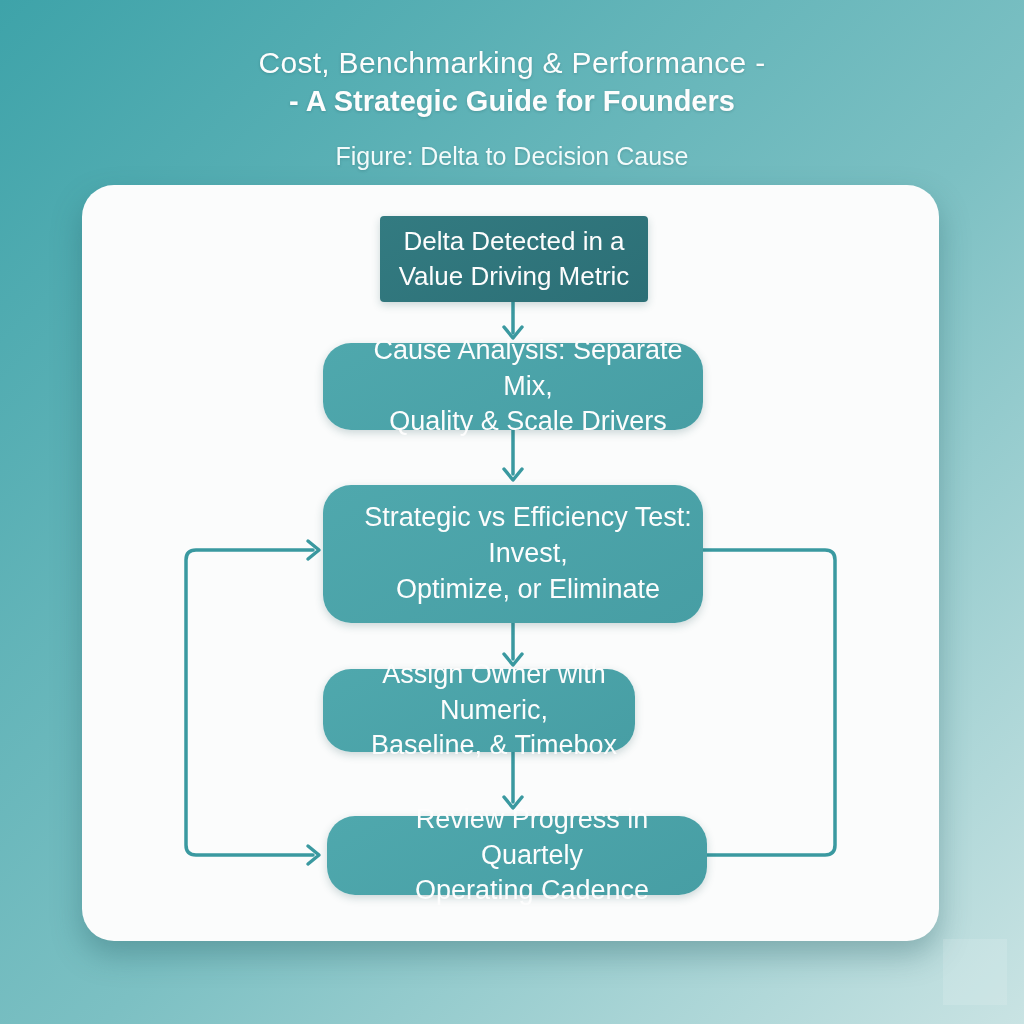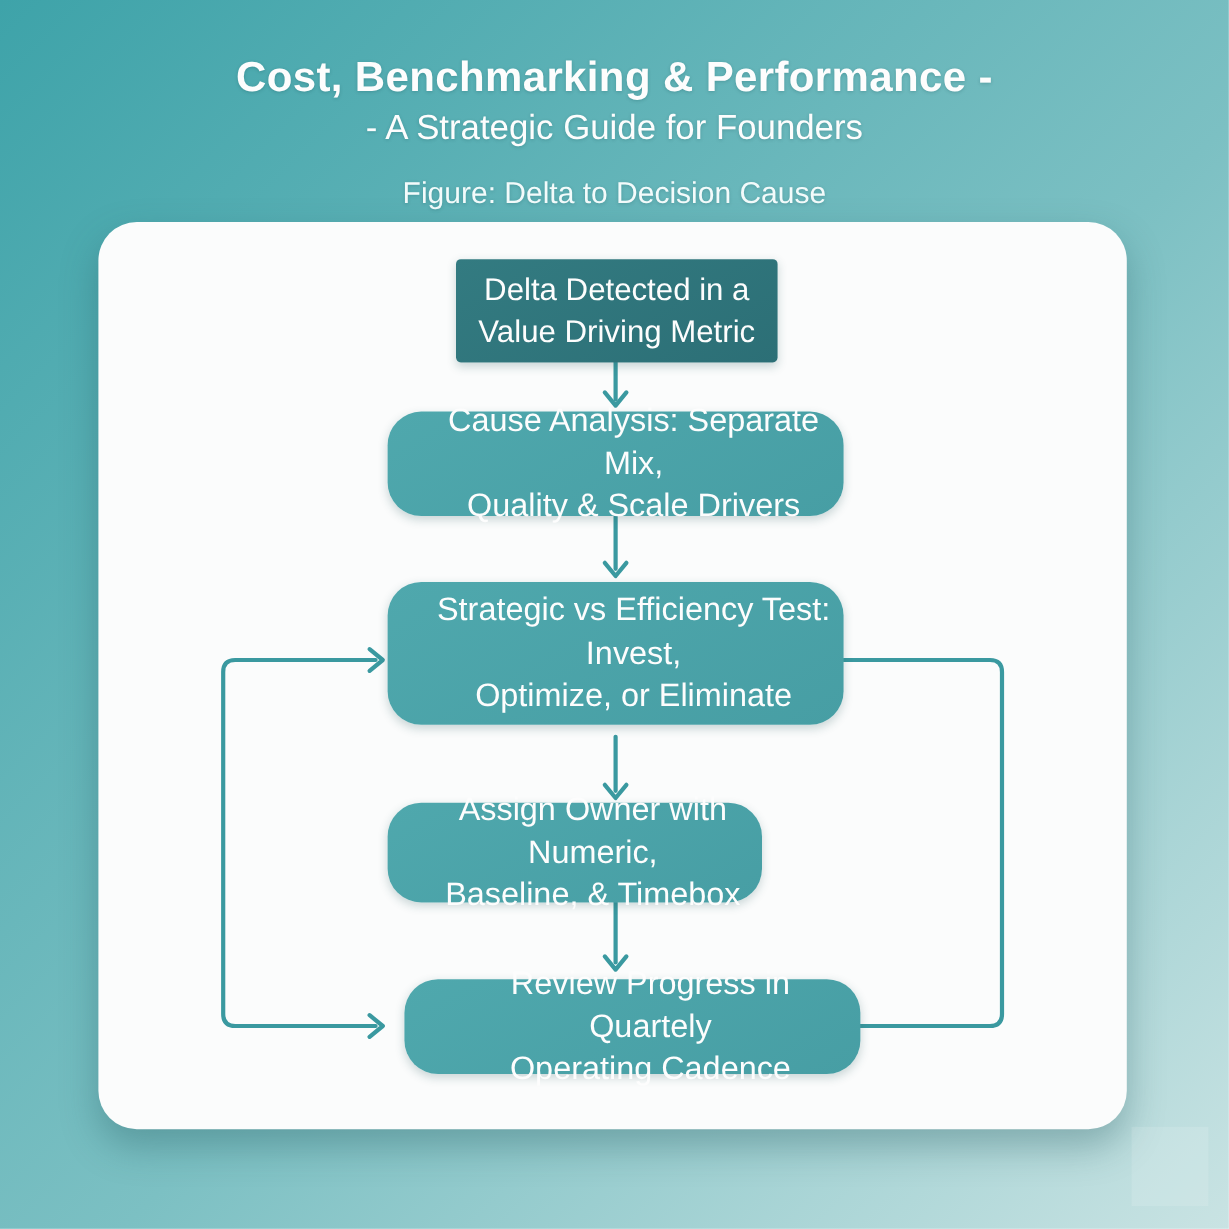--- a/index.html
+++ b/index.html
@@ -18,28 +18,28 @@
 
   
   .header {
     position: absolute;
     top: 46px; left: 0; right: 0;
     text-align: center;
     color: var(--text, #fcfefe);
     text-shadow: 0 1px 3px rgba(0, 60, 65, 0.22);
   }
   .title-line1 {
-    font-size: 35px;
-    font-weight: 700;
+    font-size: 30px;
+    font-weight: 400;
     letter-spacing: 0.3px;
     line-height: 1.1;
   }
   .title-line2 {
     font-size: 29px;
-    font-weight: 400;
+    font-weight: 700;
     margin-top: 7px;
     line-height: 1.1;
   }
   .figure-caption {
     font-size: 25px;
     font-weight: 500;
     margin-top: 25px;
     line-height: 1.1;
     color: #f3fbfb;
   }
@@ -76,23 +76,23 @@
     border-radius: 4px;
     font-size: 26px;
   }
   .node-secondary {
     background: linear-gradient(150deg, #4fa8ad, var(--node-secondary, #479ea4));
     padding-left: 40px;
   }
 
   #node-delta  { left: 298px; top: 31px;  width: 268px; height: 86px; }
   #node-cause  { left: 241px; top: 158px; width: 380px; height: 87px; }
-  #node-test   { left: 241px; top: 300px; width: 380px; height: 119px; }
+  #node-test   { left: 241px; top: 300px; width: 380px; height: 138px; }
   #node-owner  { left: 241px; top: 484px; width: 312px; height: 83px; }
-  #node-review { left: 255px; top: 631px; width: 380px; height: 79px; }
+  #node-review { left: 245px; top: 631px; width: 380px; height: 79px; }
 
   
   .connector-layer {
     position: absolute;
     left: 0; top: 0;
     width: 857px; height: 756px;
     pointer-events: none;
   }
   .connector {
     stroke: var(--connector, #3a99a0);

